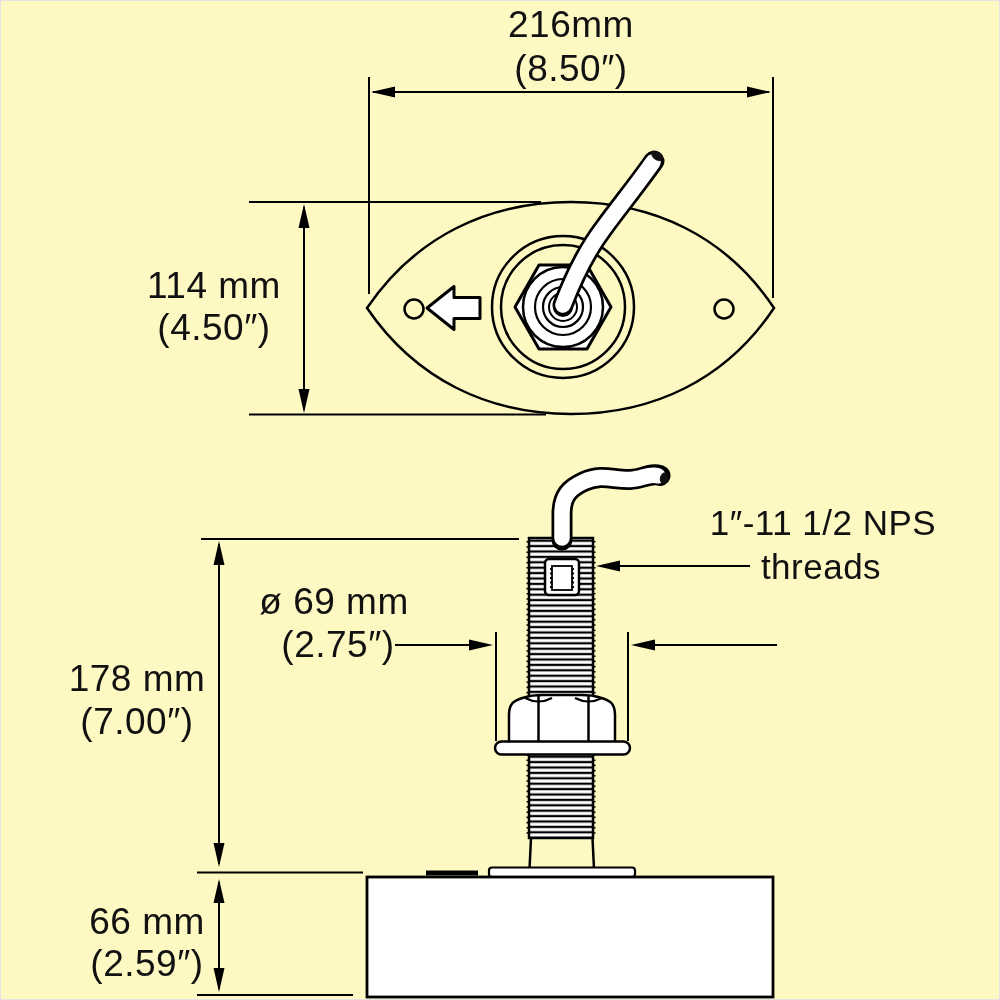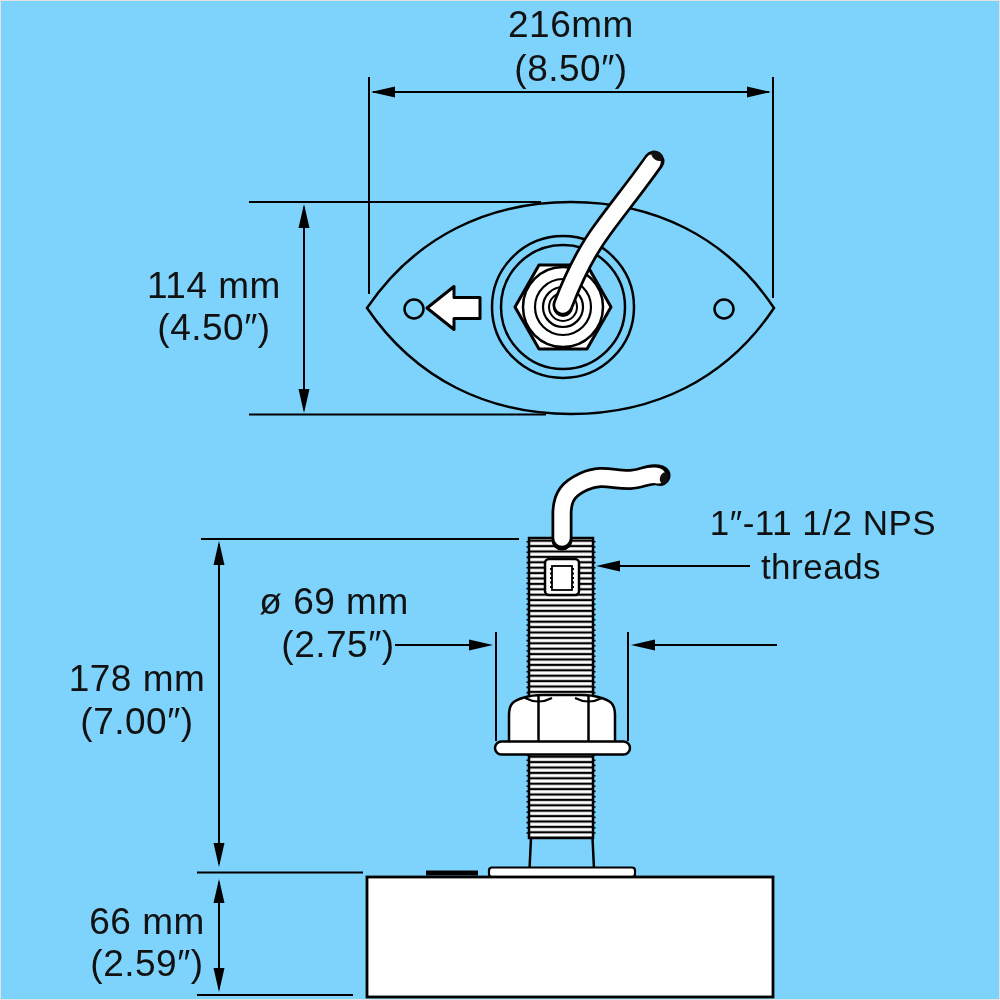--- a/index.html
+++ b/index.html
@@ -1,16 +1,16 @@
 <!DOCTYPE html>
 <html><head>
 <meta charset="utf-8">
 <style>
   html,body{margin:0;padding:0;background:#fff;}
-  .canvas{width:1000px;height:1000px;background:#7dd3fc;border:1px solid #e3e3e3;box-sizing:border-box;text-align:right;}
+  .canvas{width:1000px;height:1000px;background:#fef9c3;border:1px solid #e3e3e3;box-sizing:border-box;text-align:right;}
   svg{display:block;}
   .dim-text{
     font-family:"Liberation Sans","DejaVu Sans",sans-serif;
     font-size:37px;
     letter-spacing:0.5px;
     fill:#111;
   }
   .dim-text.small{font-size:35px;}
   .ln{stroke:#000;fill:none;}
 </style>

